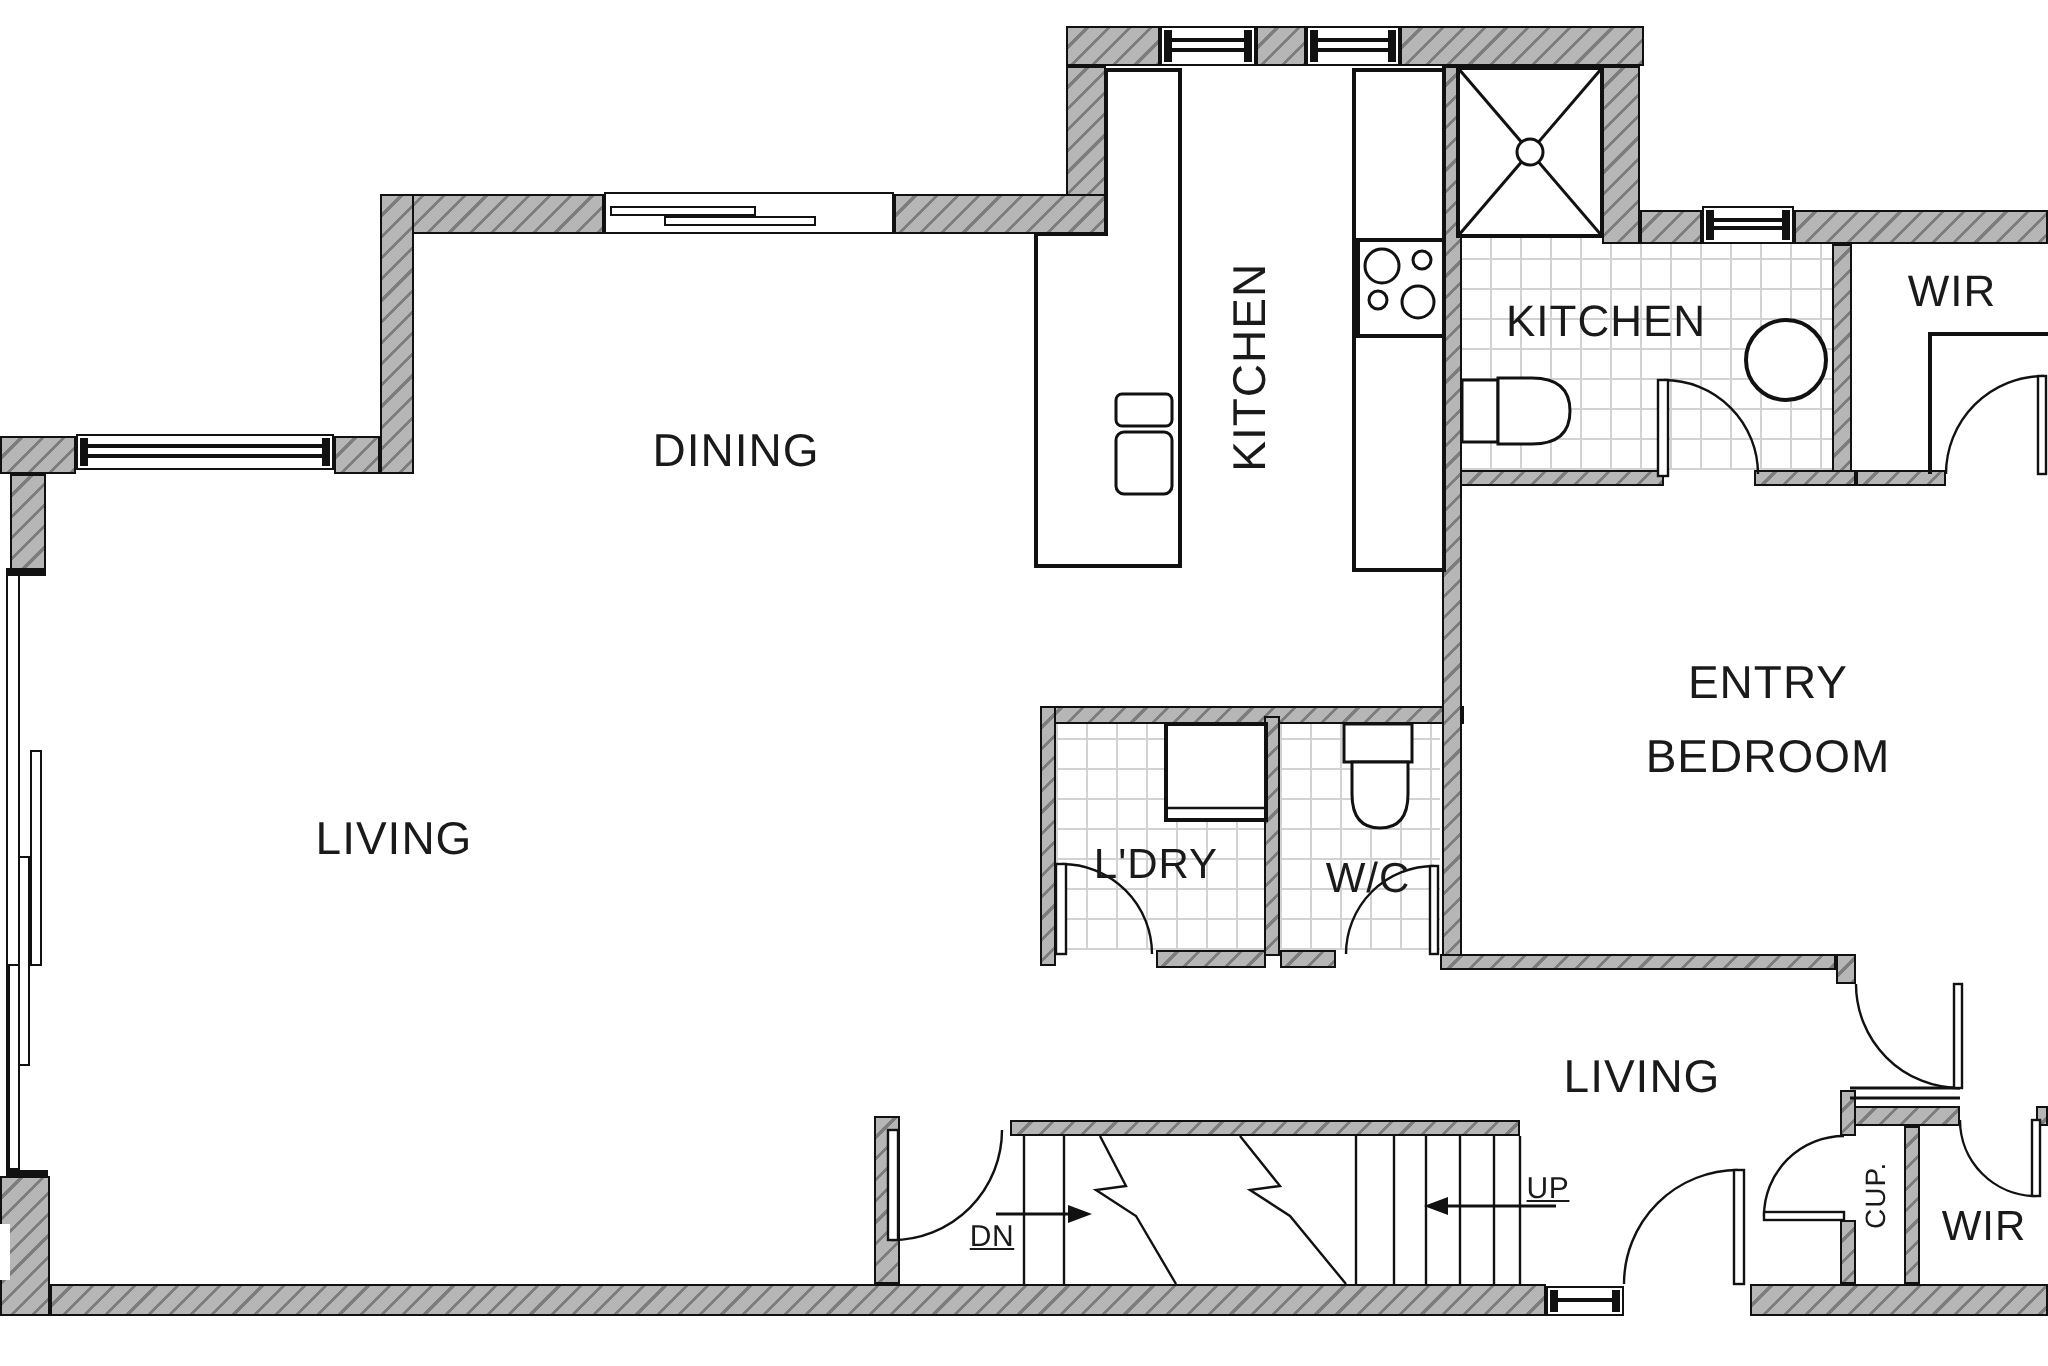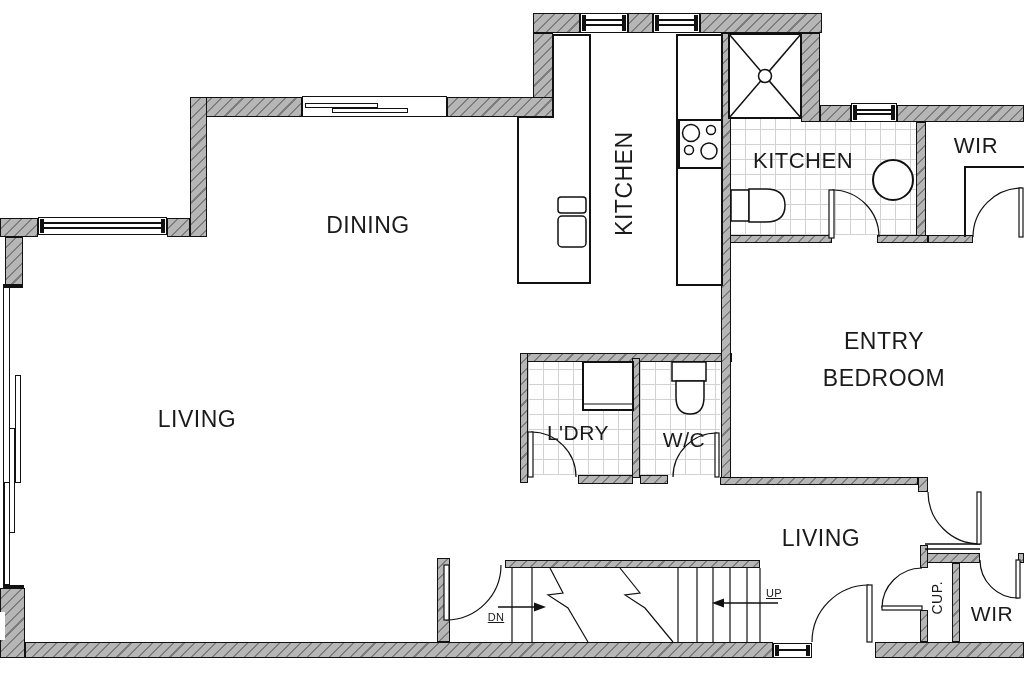--- a/index.html
+++ b/index.html
@@ -8,21 +8,21 @@
   .wall{position:absolute;box-sizing:border-box;border:1.5px solid #111;
         background:repeating-linear-gradient(135deg,#b6b6b6 0 6px,#7d7d7d 6px 7.5px);}
   .tiles{position:absolute;background-color:#fff;
         background-image:repeating-linear-gradient(0deg,#d2d2d2 0 1px,transparent 1px 15px),
                          repeating-linear-gradient(90deg,#d2d2d2 0 1px,transparent 1px 15px);}
   .win{position:absolute;box-sizing:border-box;background:#fff;border:1.5px solid #111;}
   .mull{position:absolute;left:3px;right:3px;height:1.5px;background:#111;}
   .post{position:absolute;top:1px;bottom:1px;width:4px;background:#111;}
   .bar{position:absolute;box-sizing:border-box;background:#fff;border:1px solid #111;}
   .lbl{position:absolute;text-align:center;font-size:23px;letter-spacing:0.5px;line-height:1.1;white-space:nowrap;}
-  .lbl.small{font-size:11px;letter-spacing:0.3px;text-decoration:underline;}
+  .lbl.small{font-size:15px;letter-spacing:0.3px;text-decoration:underline;}
   .vert{transform:rotate(-90deg);transform-origin:center center;}
   svg{position:absolute;left:0;top:0;}
   .notch{position:absolute;background:#fff;}
 </style>
 </head>
 <body>
 
 <div id="plan">
 
   <div class="tiles" style="left:730px;top:118px;width:186px;height:117px;"></div>

